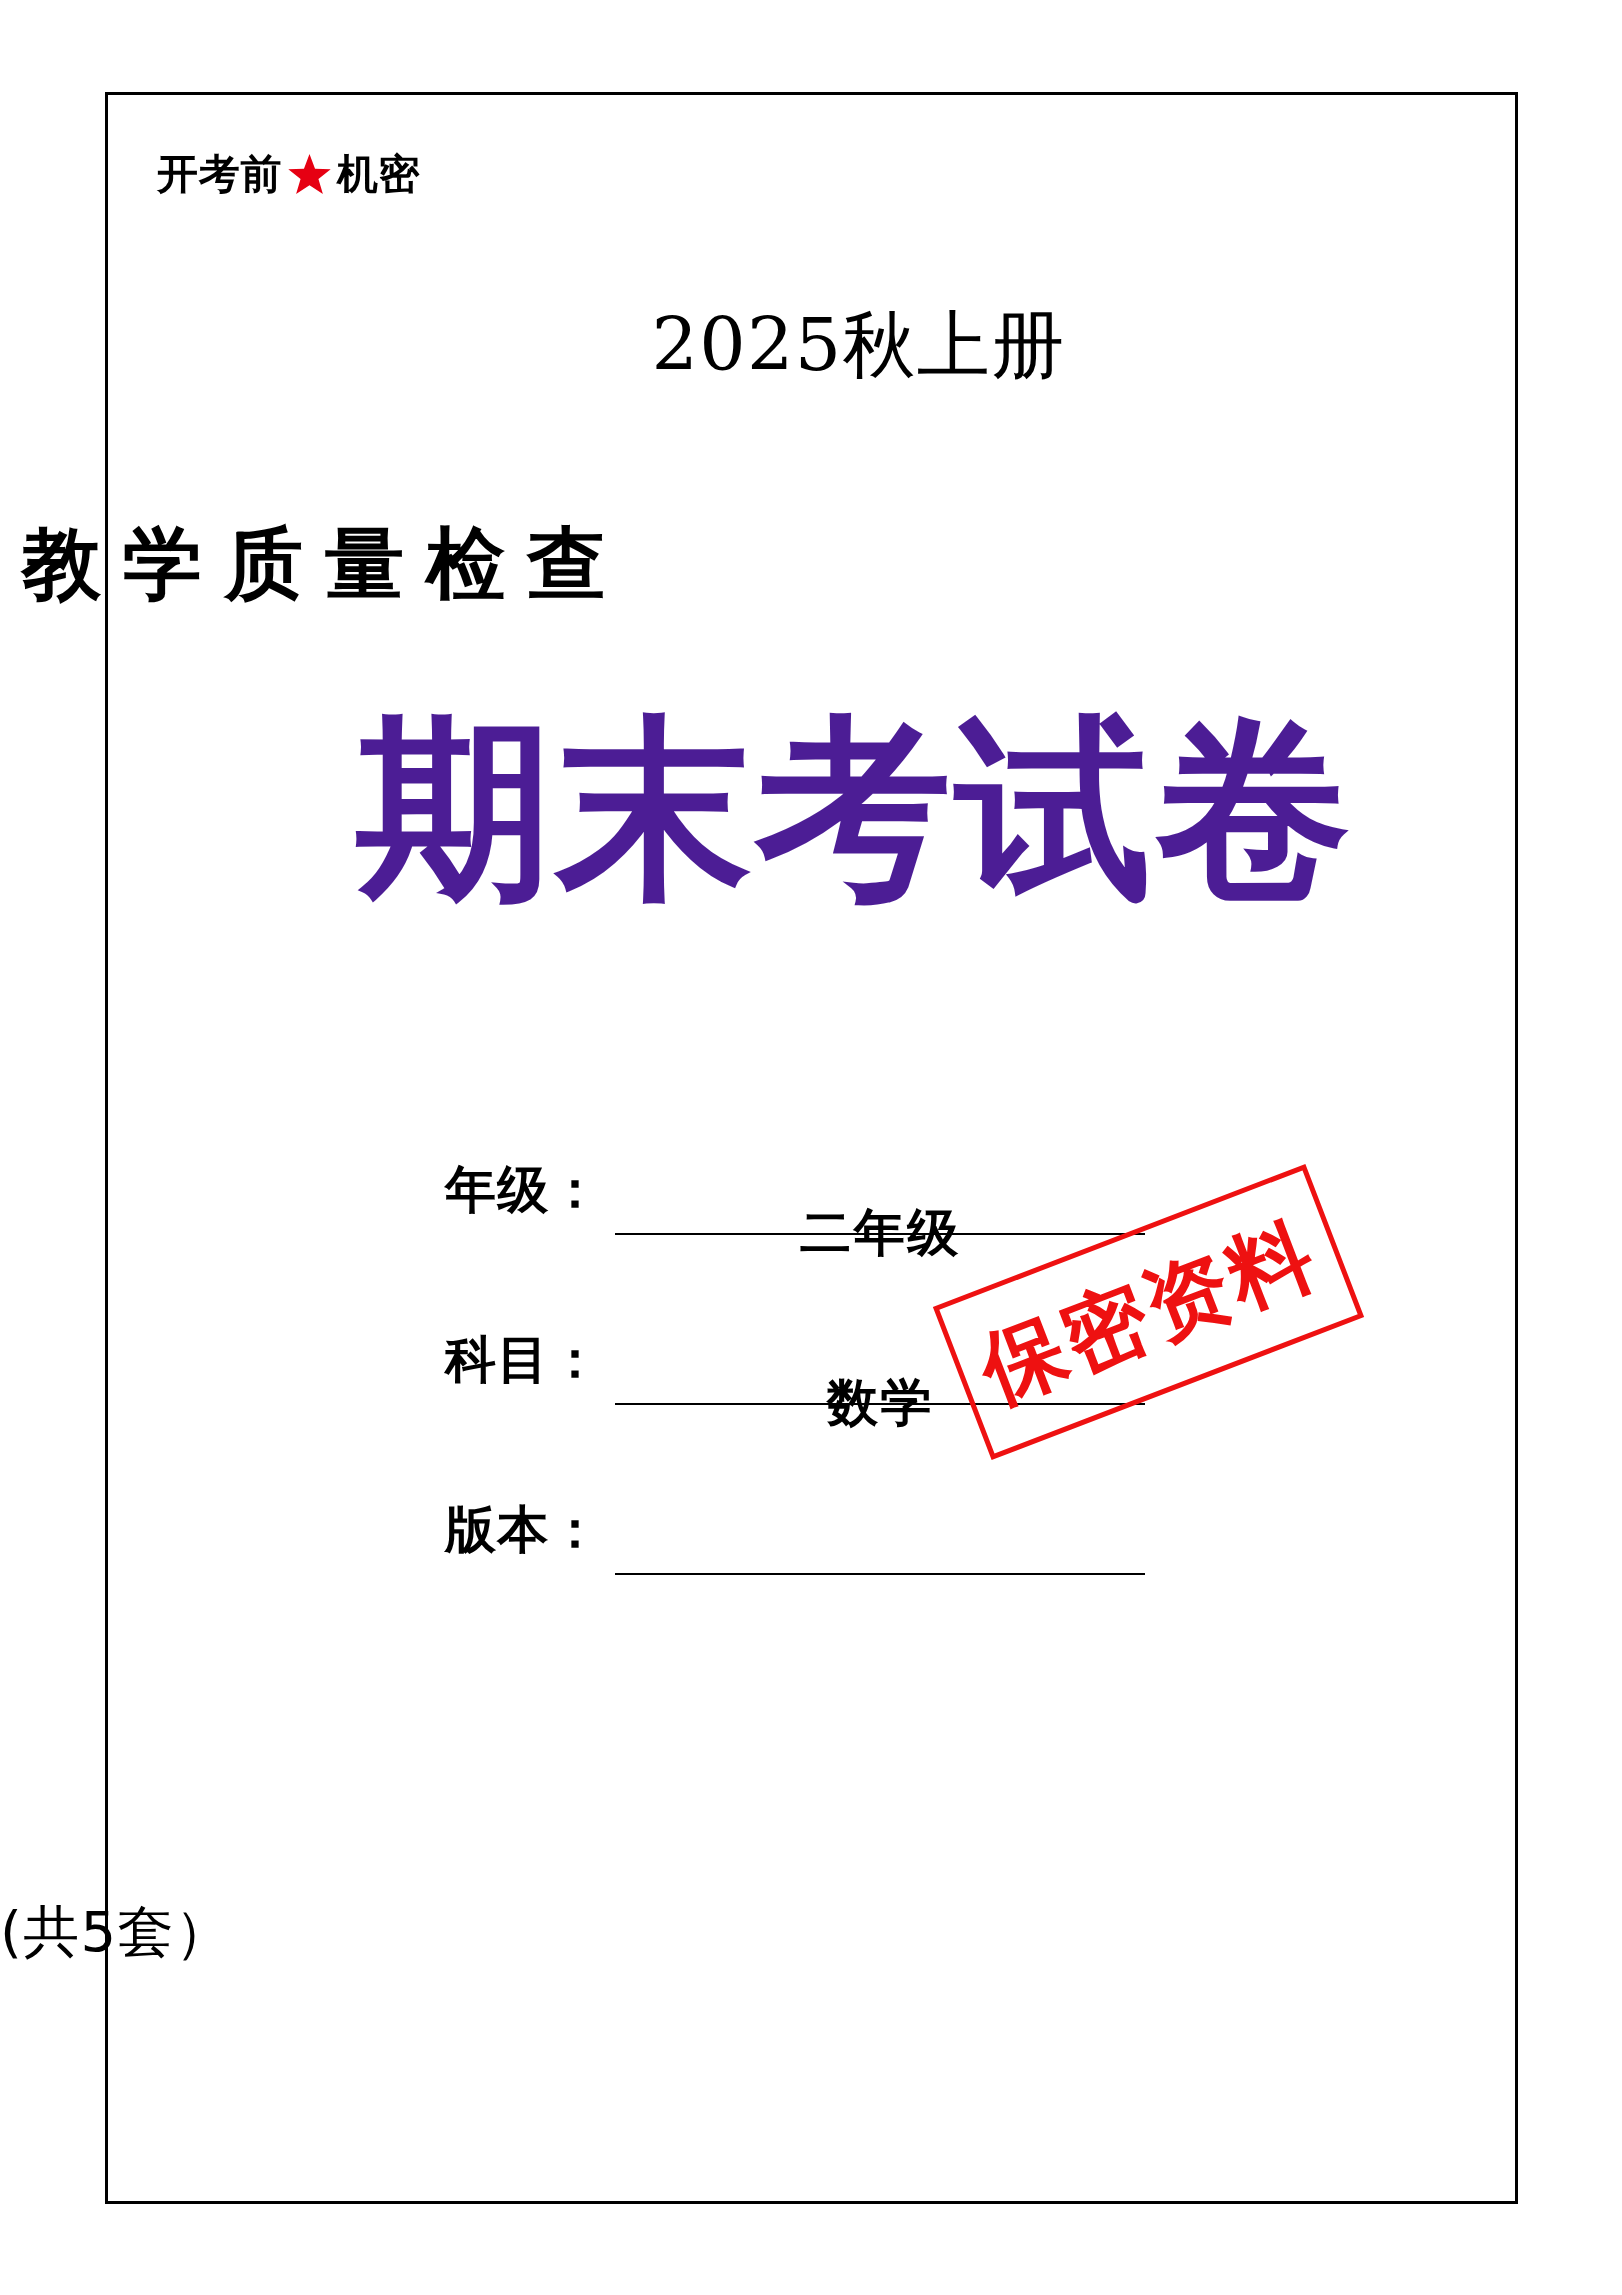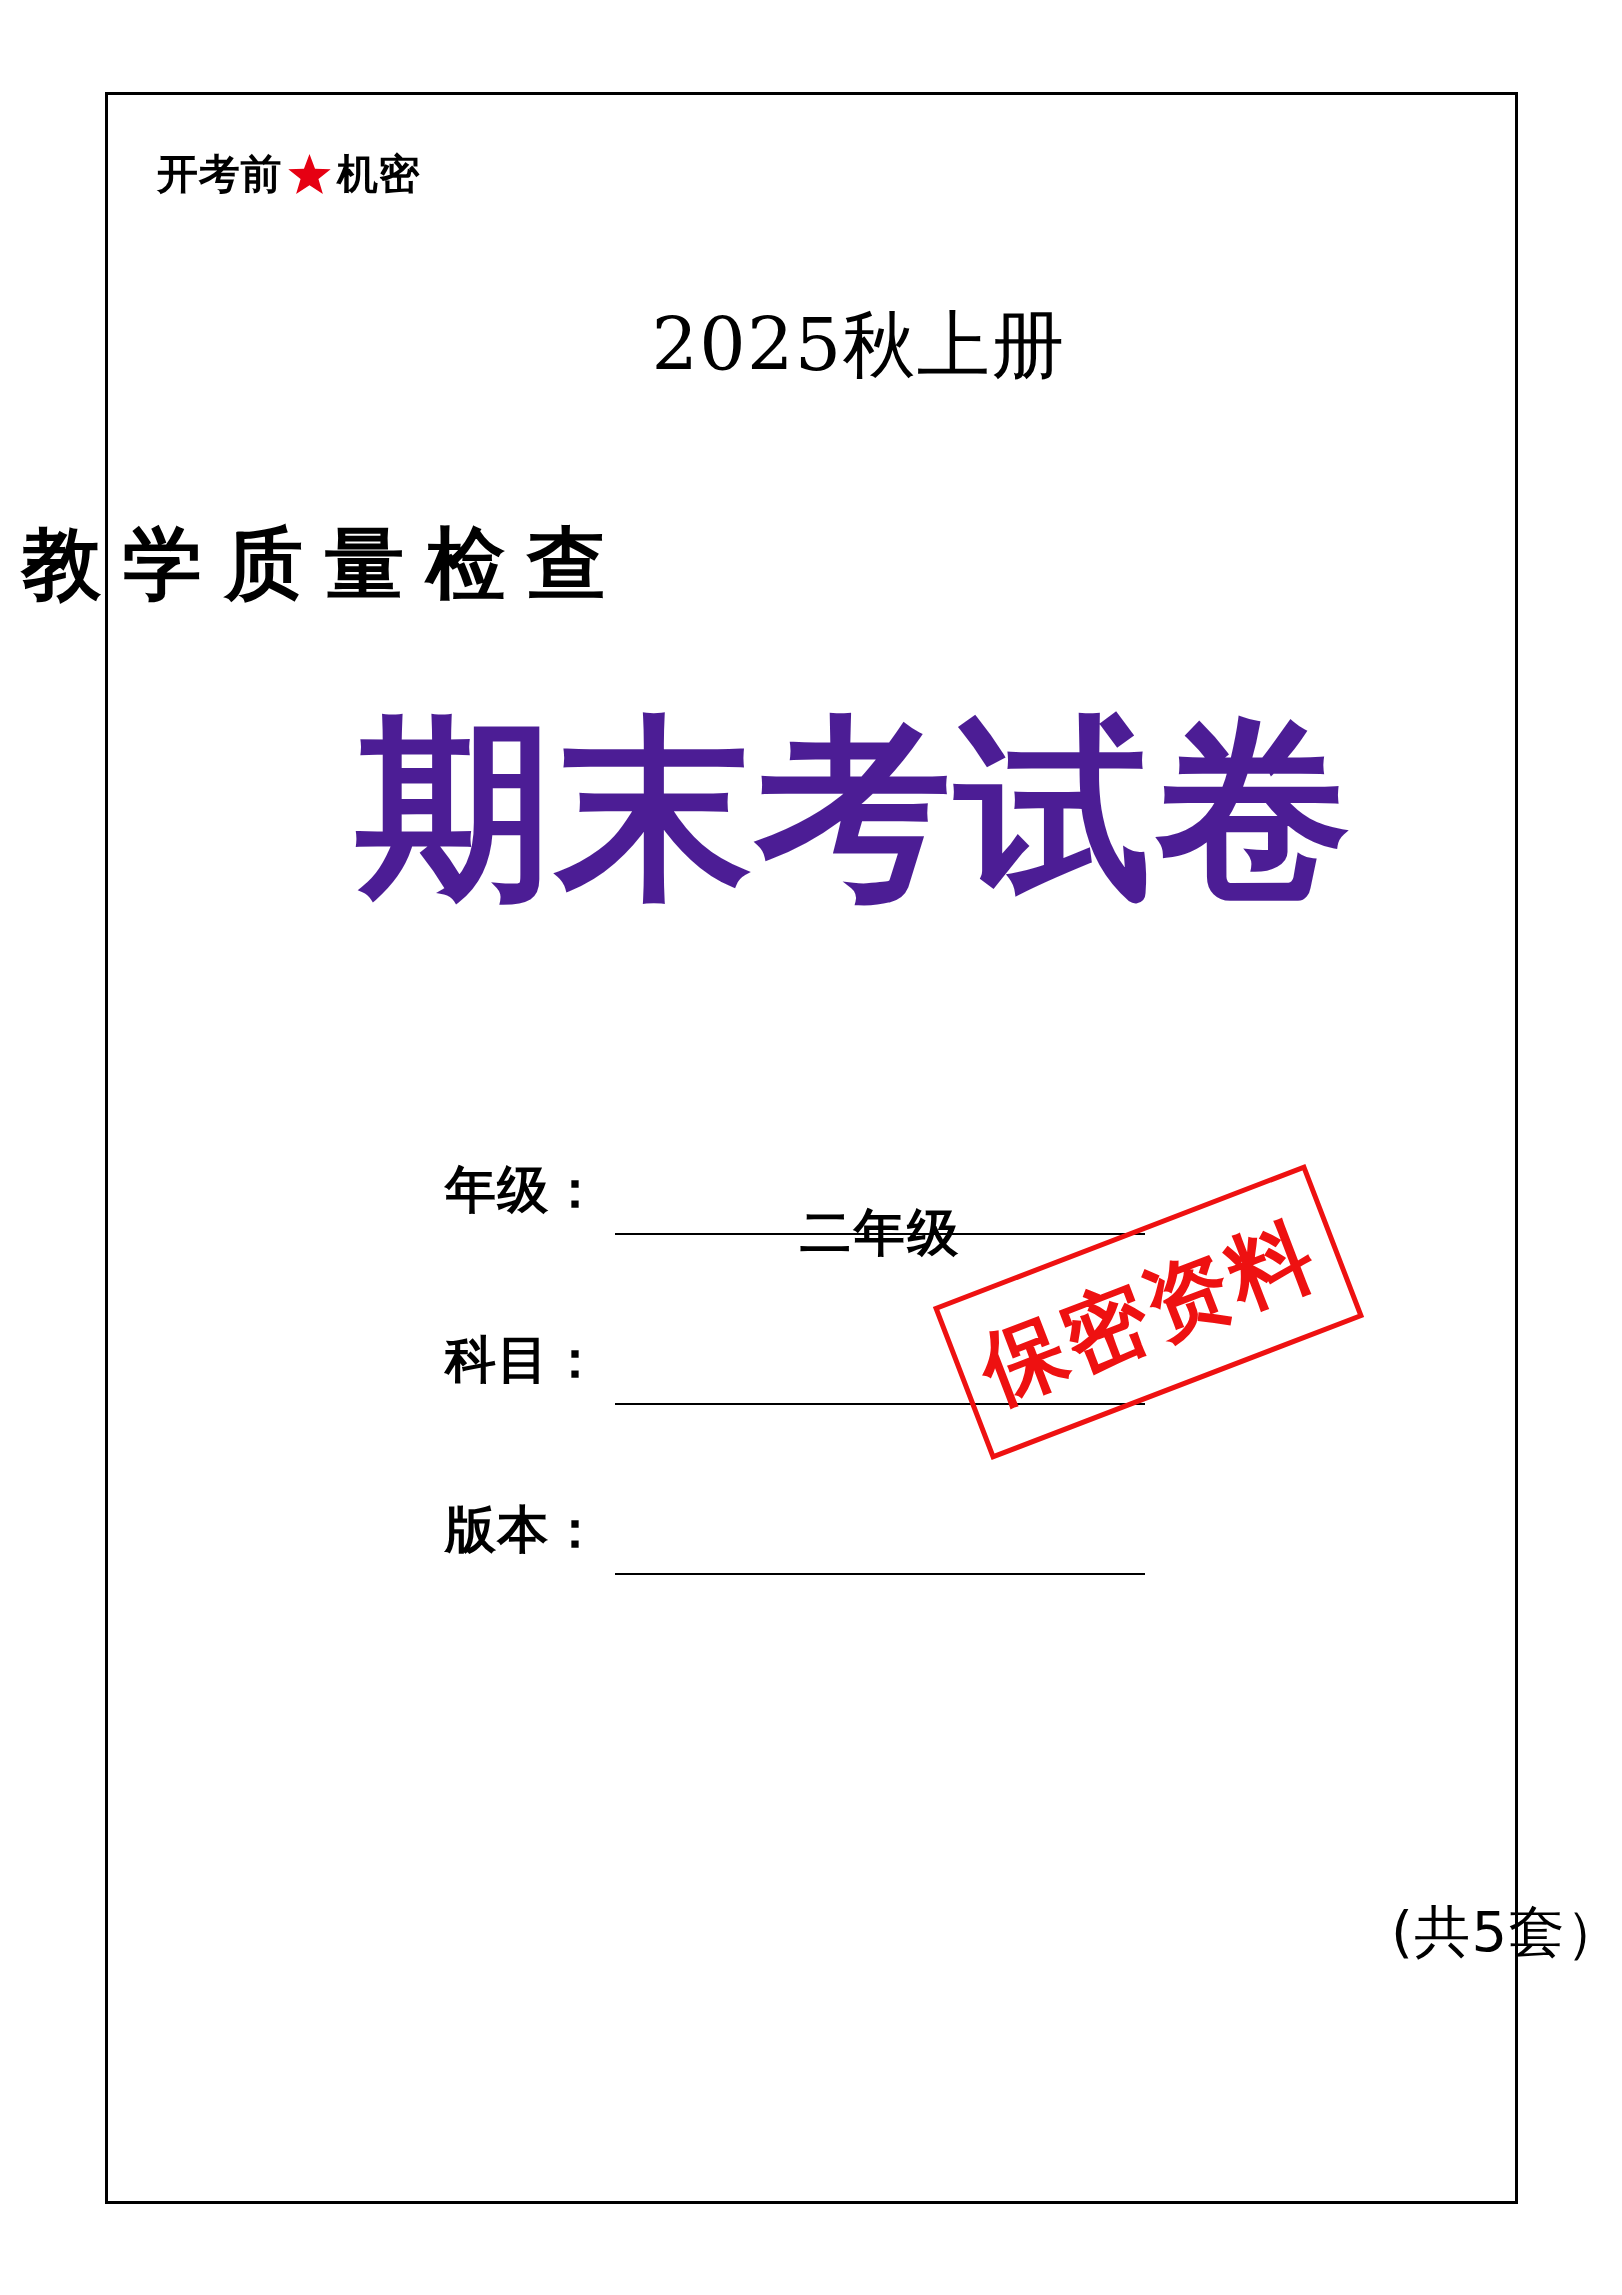--- a/index.html
+++ b/index.html
@@ -177,21 +177,21 @@
     letter-spacing: 3.9px;
     white-space: nowrap;
   }
 
   
   .footer-count {
     position: absolute;
     left: 0;
     top: 1904px;
     width: 1623px;
-    text-align: right;
+    text-align: left;
     font-family: "DejaVu Sans", "Liberation Sans", sans-serif;
     font-size: 56px;
     line-height: 1;
     color: #000000;
     letter-spacing: 1.3px;
   }
 </style>
 </head>
 <body>
 
@@ -218,20 +218,21 @@
   <div class="fields">
 
     <div class="field-row">
       <span class="field-label">年级：</span>
       <span class="field-value">二年级</span>
       <span class="field-line"></span>
     </div>
 
     <div class="field-row">
       <span class="field-label">科目：</span>
+      <span class="field-value">数学</span>
       <span class="field-line"></span>
     </div>
 
     <div class="field-row">
       <span class="field-label">版本：</span>
       <span class="field-line"></span>
     </div>
 
   </div>
 

